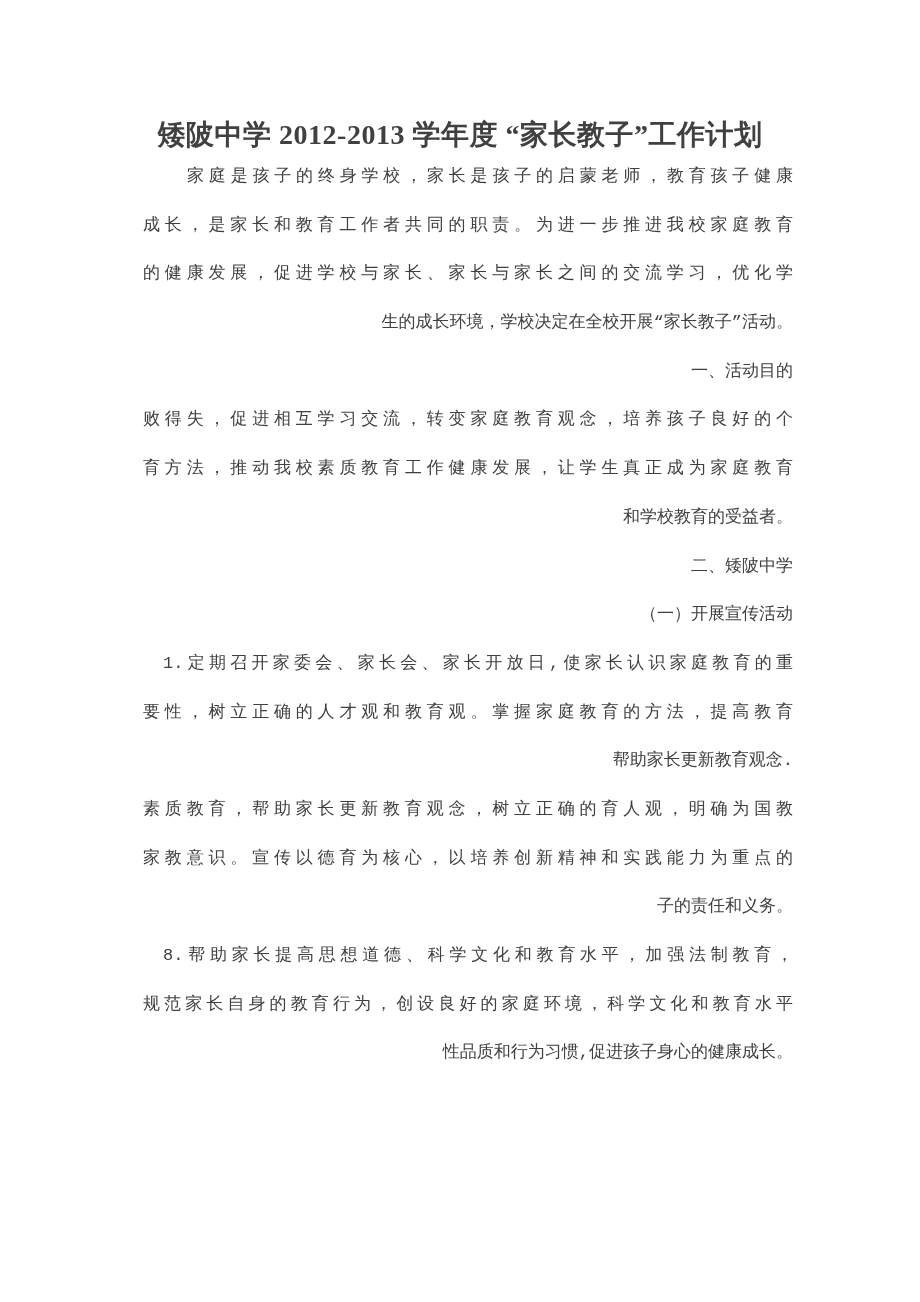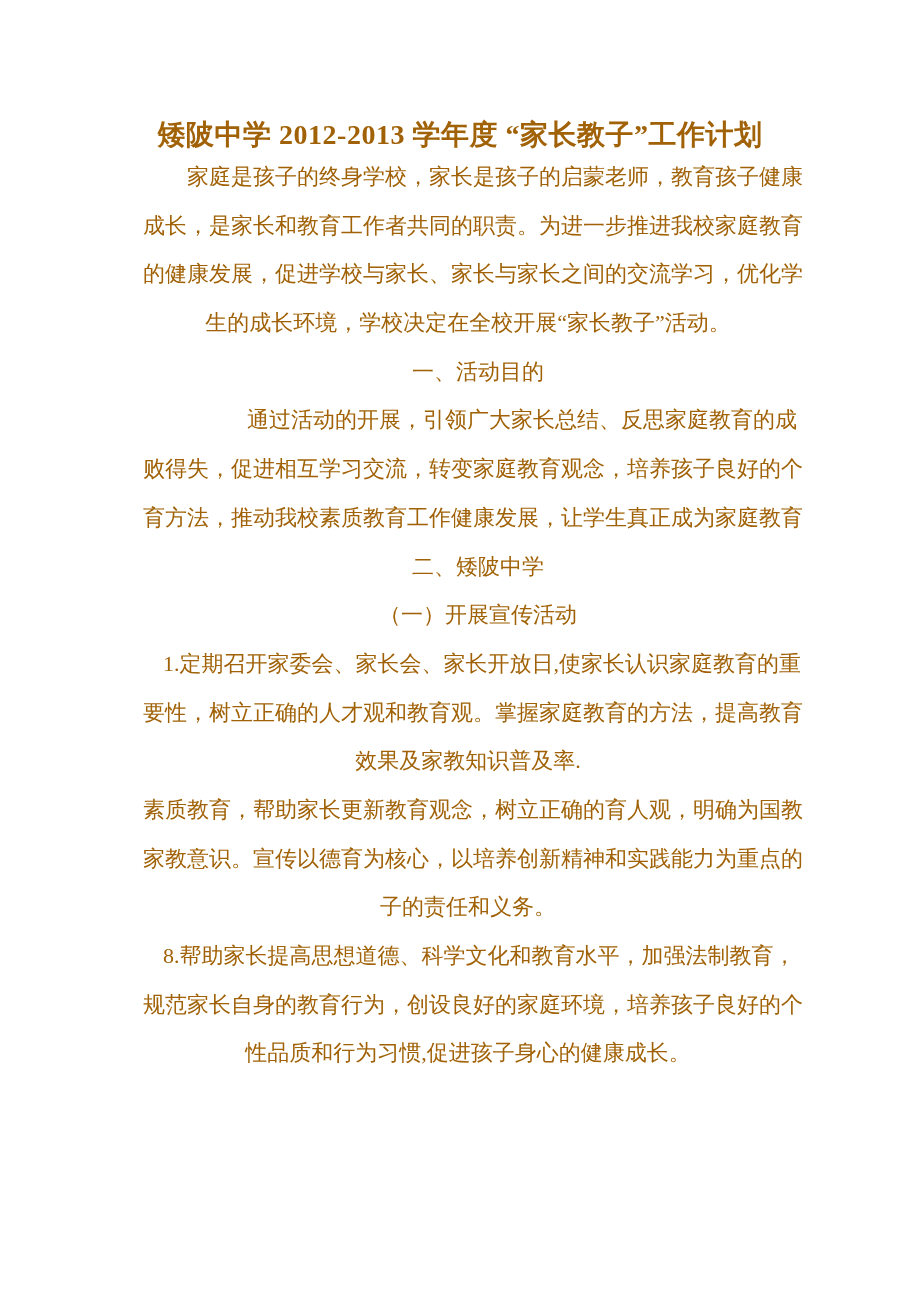--- a/index.html
+++ b/index.html
@@ -5,21 +5,21 @@
   html, body {
     margin: 0;
     padding: 0;
     background: #ffffff;
   }
   .page {
     position: relative;
     width: 920px;
     height: 1302px;
     background: #ffffff;
-    color: #a16207;
+    color: #404040;
     overflow: hidden;
   }
   .title {
     position: absolute;
     top: 112px;
     left: 0;
     width: 920px;
     height: 46px;
     line-height: 46px;
     margin: 0;
@@ -28,28 +28,28 @@
     font-weight: bold;
     font-size: 28px;
     letter-spacing: 0.5px;
     white-space: nowrap;
   }
   .body {
     position: absolute;
     top: 153px;
     left: 143px;
     width: 650px;
-    font-family: Liberation Serif, serif;
-    font-size: 22px;
+    font-family: Liberation Mono, monospace;
+    font-size: 17px;
   }
   .ln {
     height: 48.7px;
     line-height: 48.7px;
     white-space: nowrap;
-    text-align: center;
+    text-align: right;
   }
   
   .j {
     text-align: justify;
     text-align-last: justify;
   }
   
   .ind2 { padding-left: 44px; }
   
   .ind1 { padding-left: 20px; }
@@ -65,34 +65,34 @@
 
   <div class="body">
 
     <div class="ln ind2 j">家庭是孩子的终身学校，家长是孩子的启蒙老师，教育孩子健康</div>
     <div class="ln j">成长，是家长和教育工作者共同的职责。为进一步推进我校家庭教育</div>
     <div class="ln j">的健康发展，促进学校与家长、家长与家长之间的交流学习，优化学</div>
     <div class="ln">生的成长环境，学校决定在全校开展“家长教子”活动。</div>
 
     <div class="ln ind1">一、活动目的</div>
 
-    <div class="ln indbig j">通过活动的开展，引领广大家长总结、反思家庭教育的成</div>
     <div class="ln j">败得失，促进相互学习交流，转变家庭教育观念，培养孩子良好的个</div>
     <div class="ln j">育方法，推动我校素质教育工作健康发展，让学生真正成为家庭教育</div>
+    <div class="ln">和学校教育的受益者。</div>
 
     <div class="ln ind1">二、矮陂中学</div>
 
     <div class="ln ind1">（一）开展宣传活动</div>
 
     <div class="ln ind1 j">1.定期召开家委会、家长会、家长开放日,使家长认识家庭教育的重</div>
     <div class="ln j">要性，树立正确的人才观和教育观。掌握家庭教育的方法，提高教育</div>
-    <div class="ln">效果及家教知识普及率.</div>
+    <div class="ln">帮助家长更新教育观念.</div>
 
     <div class="ln j">素质教育，帮助家长更新教育观念，树立正确的育人观，明确为国教</div>
     <div class="ln j">家教意识。宣传以德育为核心，以培养创新精神和实践能力为重点的</div>
     <div class="ln">子的责任和义务。</div>
 
     <div class="ln ind1 j">8.帮助家长提高思想道德、科学文化和教育水平，加强法制教育，</div>
-    <div class="ln j">规范家长自身的教育行为，创设良好的家庭环境，培养孩子良好的个</div>
+    <div class="ln j">规范家长自身的教育行为，创设良好的家庭环境，科学文化和教育水平</div>
     <div class="ln">性品质和行为习惯,促进孩子身心的健康成长。</div>
 
   </div>
 </div>
 
 </body></html>

